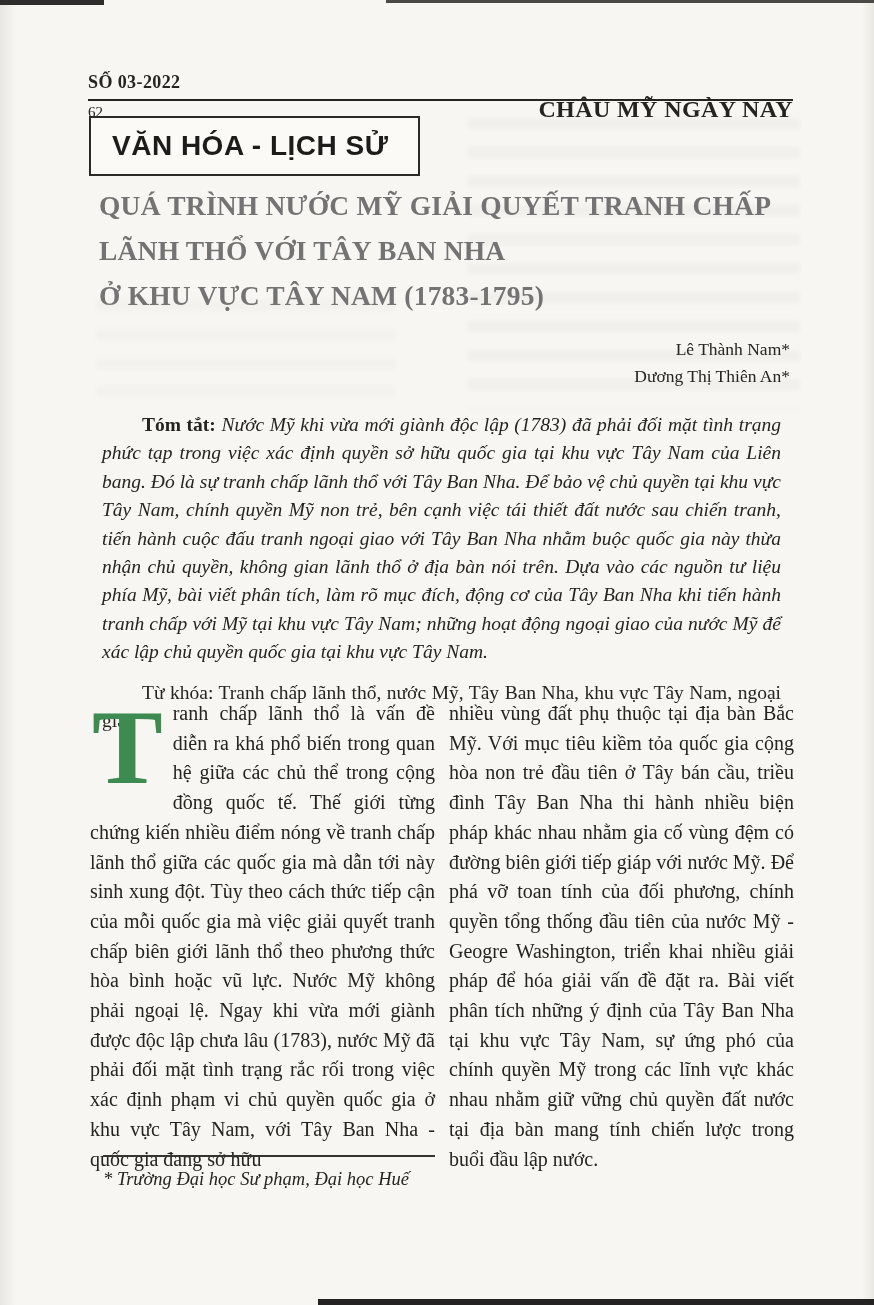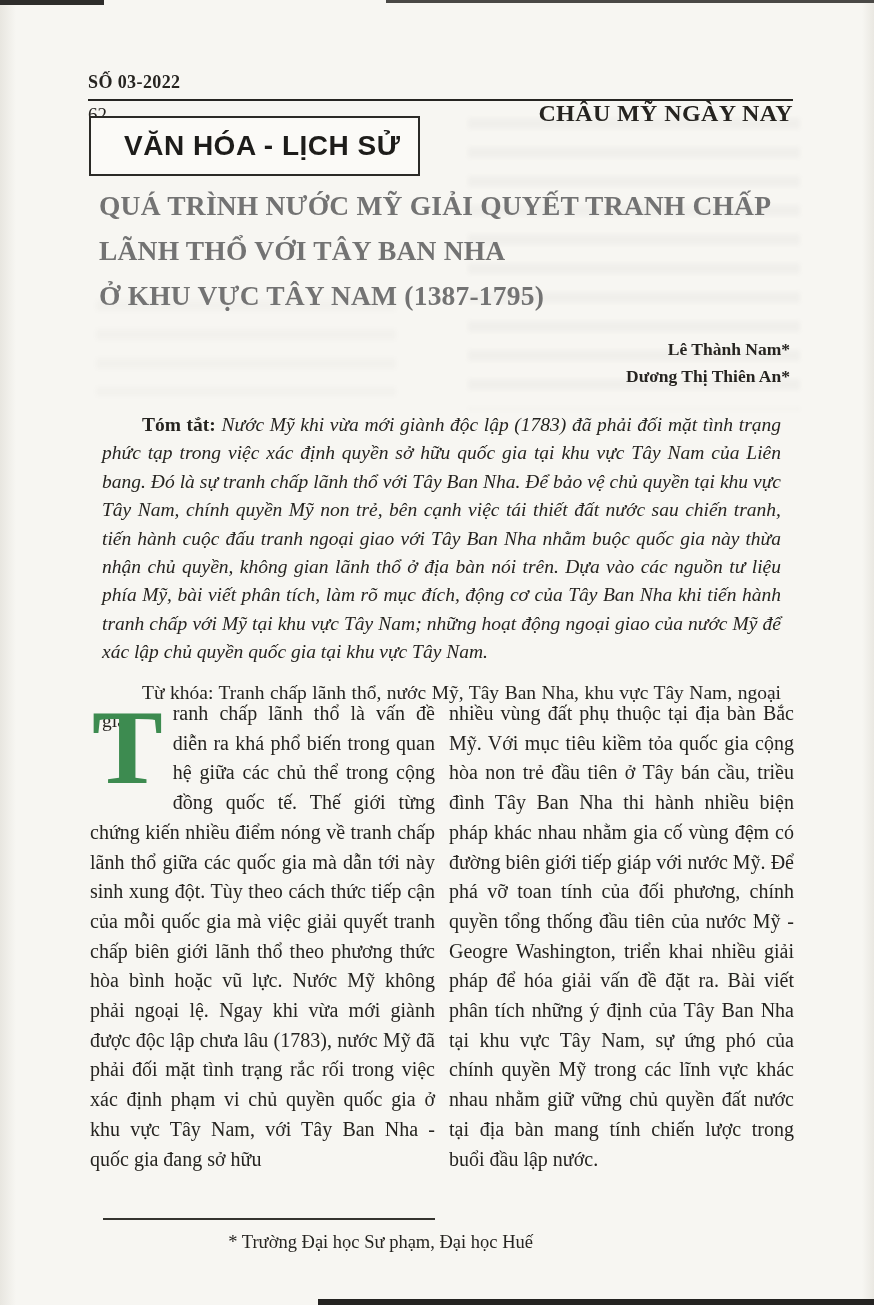--- a/index.html
+++ b/index.html
@@ -22,39 +22,39 @@
     position:absolute; opacity:.5; filter:blur(2px); pointer-events:none;
     background:repeating-linear-gradient(to bottom,
       rgba(125,124,118,0.10) 0 11px, rgba(0,0,0,0) 11px 29px);
   }
   #bleed-right { top:118px; left:468px; width:332px; height:292px; }
   #bleed-left  { top:300px; left:96px;  width:300px; height:96px; opacity:.35; }
 
   
   .header { position:absolute; top:72px; left:88px; width:705px;
             display:flex; justify-content:space-between; align-items:baseline; }
-  .header .page-num { font-size:19px;margin-top:32px; }
+  .header .page-num { font-size:15px;margin-top:32px; }
   .header .issue    { font-size:18px; font-weight:bold; letter-spacing:.4px;
                       position:absolute; left:0; right:0; }
   .header .journal  { font-size:24px; font-weight:bold; letter-spacing:.4px; }
   .header-rule { position:absolute; top:99px; left:88px; width:705px; height:2px; background:#262522; }
 
   
   .section-box { position:absolute; top:116px; left:89px; width:331px; height:60px;
                  box-sizing:border-box; border:2px solid #2b2a27; background:#fbfaf7;
-                 display:flex; align-items:center; padding-left:33px;
+                 display:flex; align-items:center; padding-left:21px;
                  font-family:"Liberation Sans","DejaVu Sans",sans-serif;
                  font-weight:bold; font-size:28px; letter-spacing:.5px; color:#1d1c1a; }
 
   
   .title { position:absolute; top:183px; left:99px; width:680px;
            font-weight:bold; font-size:27.5px; line-height:45px;
            color:#737373; letter-spacing:.2px; }
   .authors { position:absolute; top:336px; left:90px; width:700px;
-             text-align:right; font-weight:bold; font-size:17.5px; line-height:27px; }
+             text-align:right; font-weight:normal; font-size:17.5px; line-height:27px; }
 
   
   .abstract { position:absolute; top:399px; left:90px; width:703px;
               font-size:19.5px; line-height:28.4px; text-align:justify; }
   .abstract p { margin:12px; text-indent:40px; }
   .abstract .tomtat { font-style:italic; }
   .abstract .label  { font-style:normal; font-weight:bold; }
   .abstract .keywords { font-style:normal; margin-top:2px; }
   .abstract .keywords .label { font-weight:normal; }
 
@@ -62,22 +62,22 @@
   .columns { position:absolute; top:699px; left:90px; width:704px;
              display:flex; gap:14px; font-size:20px; line-height:29.7px;
              text-align:justify; }
   .col { width:50%; }
   .col p { margin:0; }
   .dropcap { float:left; color:#3d8b50; font-weight:bold;
              font-size:106px; line-height:86px; padding:6px 10px 0 2px;
              font-family:"Liberation Serif","DejaVu Serif",serif; }
 
   
-  .footnote { position:absolute; top:1218px; left:103px; width:430px;
-              font-size:18.5px; line-height:26px;text-align:right; }
+  .footnote { position:absolute; top:1155px; left:103px; width:430px;
+              font-size:18.5px; font-style:italic; line-height:26px; }
   .footnote-rule { width:332px; height:2px; background:#35342f; margin-bottom:9px; }
 </style>
 </head>
 <body>
 
 <div class="edge-left"></div>
 <div class="edge-right"></div>
 <div class="artifact-topleft"></div>
 <div class="artifact-topline"></div>
 <div class="artifact-bottom"></div>
@@ -91,21 +91,21 @@
 </div>
 <div class="header-rule"></div>
 
 <div class="section-box">
   <span>VĂN HÓA - LỊCH SỬ</span>
 </div>
 
 <div class="title">
   <div>QUÁ TRÌNH NƯỚC MỸ GIẢI QUYẾT TRANH CHẤP</div>
   <div>LÃNH THỔ VỚI TÂY BAN NHA</div>
-  <div>Ở KHU VỰC TÂY NAM (1387-1795)</div>
+  <div>Ở KHU VỰC TÂY NAM (1783-1795)</div>
 </div>
 
 <div class="authors">
   <div>Lê Thành Nam*</div>
   <div>Dương Thị Thiên An*</div>
 </div>
 
 <div class="abstract">
   <p class="tomtat"><span class="label">Tóm tắt:</span> <span>Nước Mỹ khi vừa mới giành độc lập (1783) đã phải đối mặt tình trạng phức tạp trong việc xác định quyền sở hữu quốc gia tại khu vực Tây Nam của Liên bang. Đó là sự tranh chấp lãnh thổ với Tây Ban Nha. Để bảo vệ chủ quyền tại khu vực Tây Nam, chính quyền Mỹ non trẻ, bên cạnh việc tái thiết đất nước sau chiến tranh, tiến hành cuộc đấu tranh ngoại giao với Tây Ban Nha nhằm buộc quốc gia này thừa nhận chủ quyền, không gian lãnh thổ ở địa bàn nói trên. Dựa vào các nguồn tư liệu phía Mỹ, bài viết phân tích, làm rõ mục đích, động cơ của Tây Ban Nha khi tiến hành tranh chấp với Mỹ tại khu vực Tây Nam; những hoạt động ngoại giao của nước Mỹ để xác lập chủ quyền quốc gia tại khu vực Tây Nam.</span></p>
   <p class="keywords"><span class="label">Từ khóa:</span> <span>Tranh chấp lãnh thổ, nước Mỹ, Tây Ban Nha, khu vực Tây Nam, ngoại giao</span></p>

